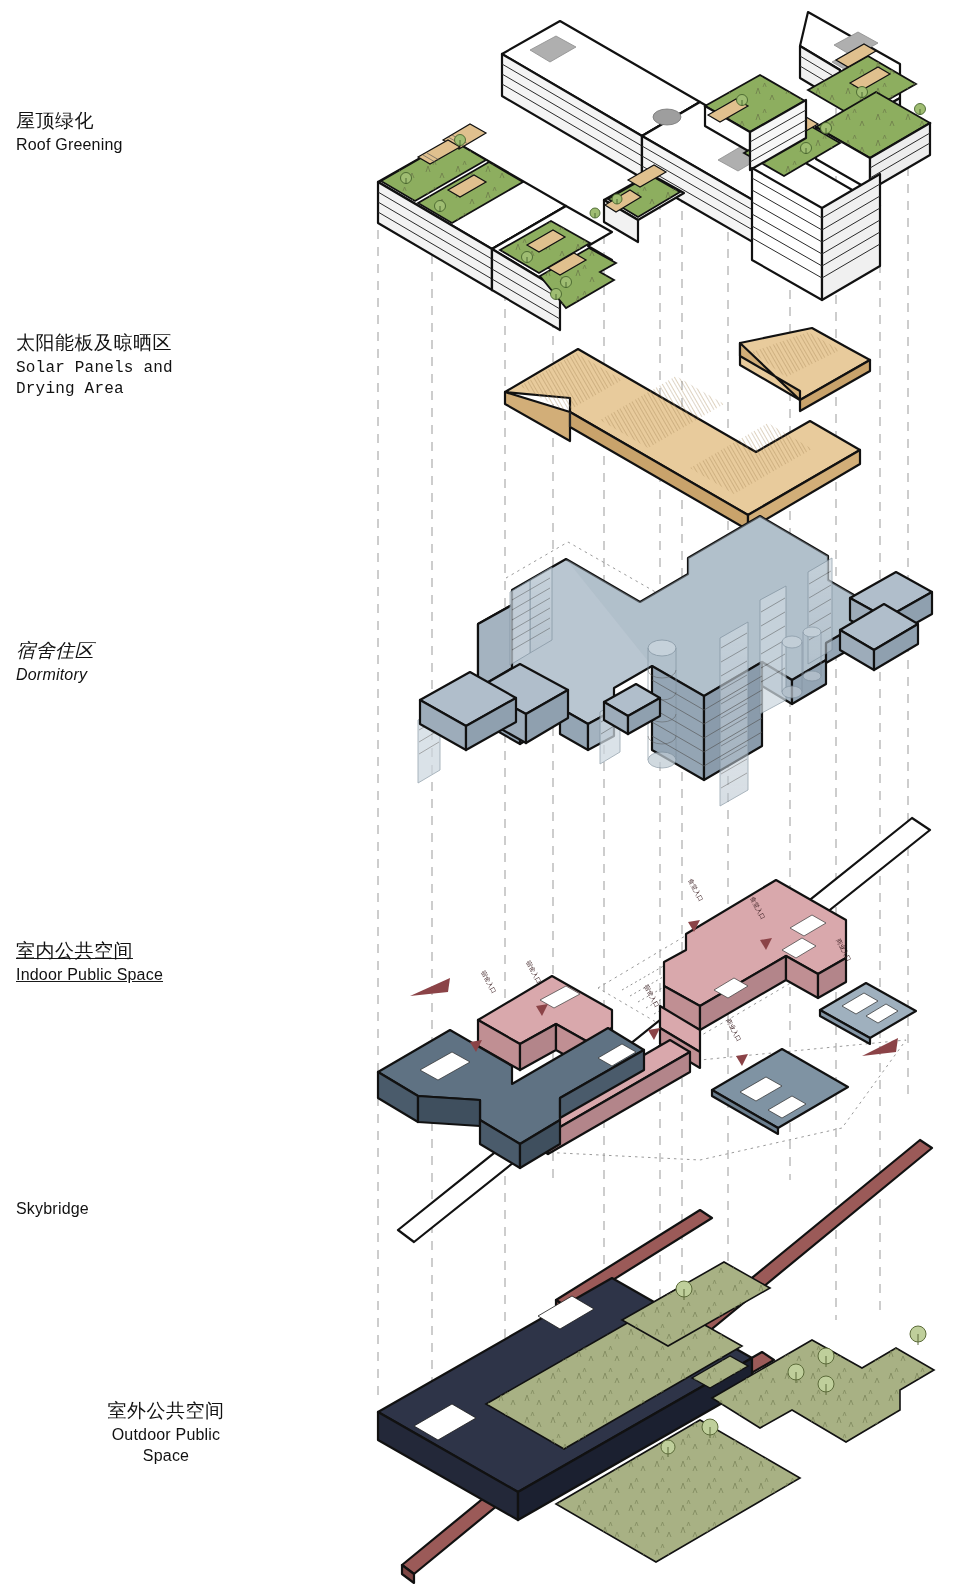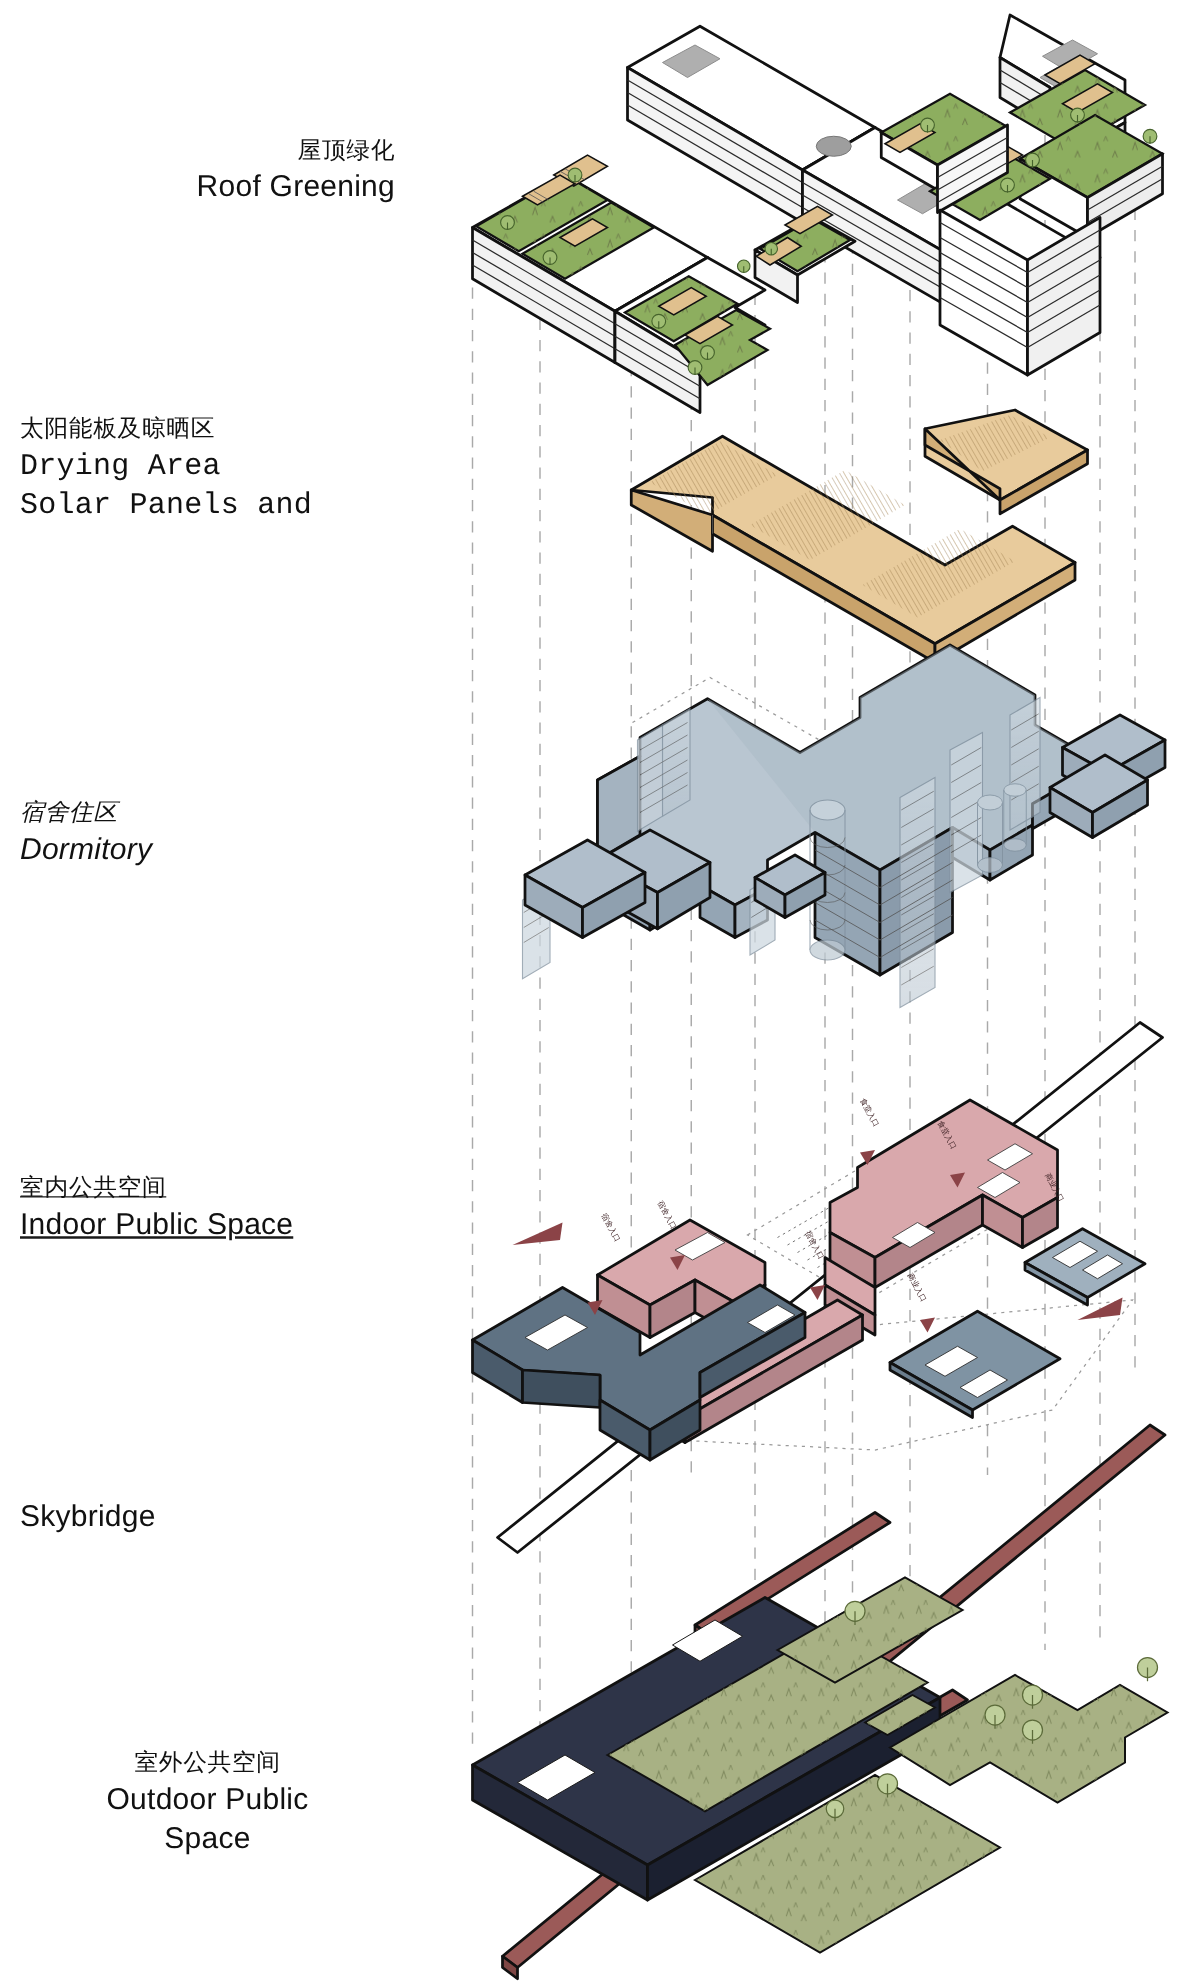--- a/index.html
+++ b/index.html
@@ -3,42 +3,42 @@
 <meta charset="utf-8">
 <style>
   html,body{margin:0;padding:0;background:#ffffff;}
   body{width:960px;height:1587px;position:relative;overflow:hidden;
        font-family:"Liberation Sans","DejaVu Sans",sans-serif;color:#1a1a1a;}
 
   #diagram{position:absolute;inset:0;}
 
   .label-block{position:absolute;left:16px;width:300px;}
   .label-cn{font-size:19px;line-height:1.35;letter-spacing:.5px;color:#111;}
-  .label-en{font-size:24px;line-height:1.32;letter-spacing:.2px;color:#111;}
+  .label-en{font-size:16px;line-height:1.32;letter-spacing:.2px;color:#111;}
 
   svg{display:block;}
   .edge{stroke:#111;stroke-width:2.2;stroke-linejoin:round;}
   .edge-thin{stroke:#2a2a2a;stroke-width:1;fill:none;}
   .edge-hair{stroke:#555;stroke-width:.65;fill:none;}
   .guide{stroke:#a9a9a9;stroke-width:1.15;stroke-dasharray:9 8;fill:none;}
   .guide-dot{stroke:#9a9a9a;stroke-width:1;stroke-dasharray:2.5 4;fill:none;}
   .anno{font-family:"DejaVu Sans","Liberation Sans",sans-serif;font-size:6.2px;fill:#3b1f22;}
 </style>
 </head>
 <body>
 
-<div class="label-block" style="top:108px;text-align:right;">
+<div class="label-block" style="top:108px;">
   <div class="label-cn">屋顶绿化</div>
   <div class="label-en">Roof Greening</div>
 </div>
 
 <div class="label-block" style="top:332px;font-family:Liberation Mono, monospace;">
   <div class="label-cn">太阳能板及晾晒区</div>
+  <div class="label-en">Solar Panels and</div>
   <div class="label-en">Drying Area</div>
-  <div class="label-en">Solar Panels and</div>
 </div>
 
 <div class="label-block" style="top:638px;font-style:italic;">
   <div class="label-cn">宿舍住区</div>
   <div class="label-en">Dormitory</div>
 </div>
 
 <div class="label-block" style="top:938px;text-decoration:underline;">
   <div class="label-cn">室内公共空间</div>
   <div class="label-en">Indoor Public Space</div>

